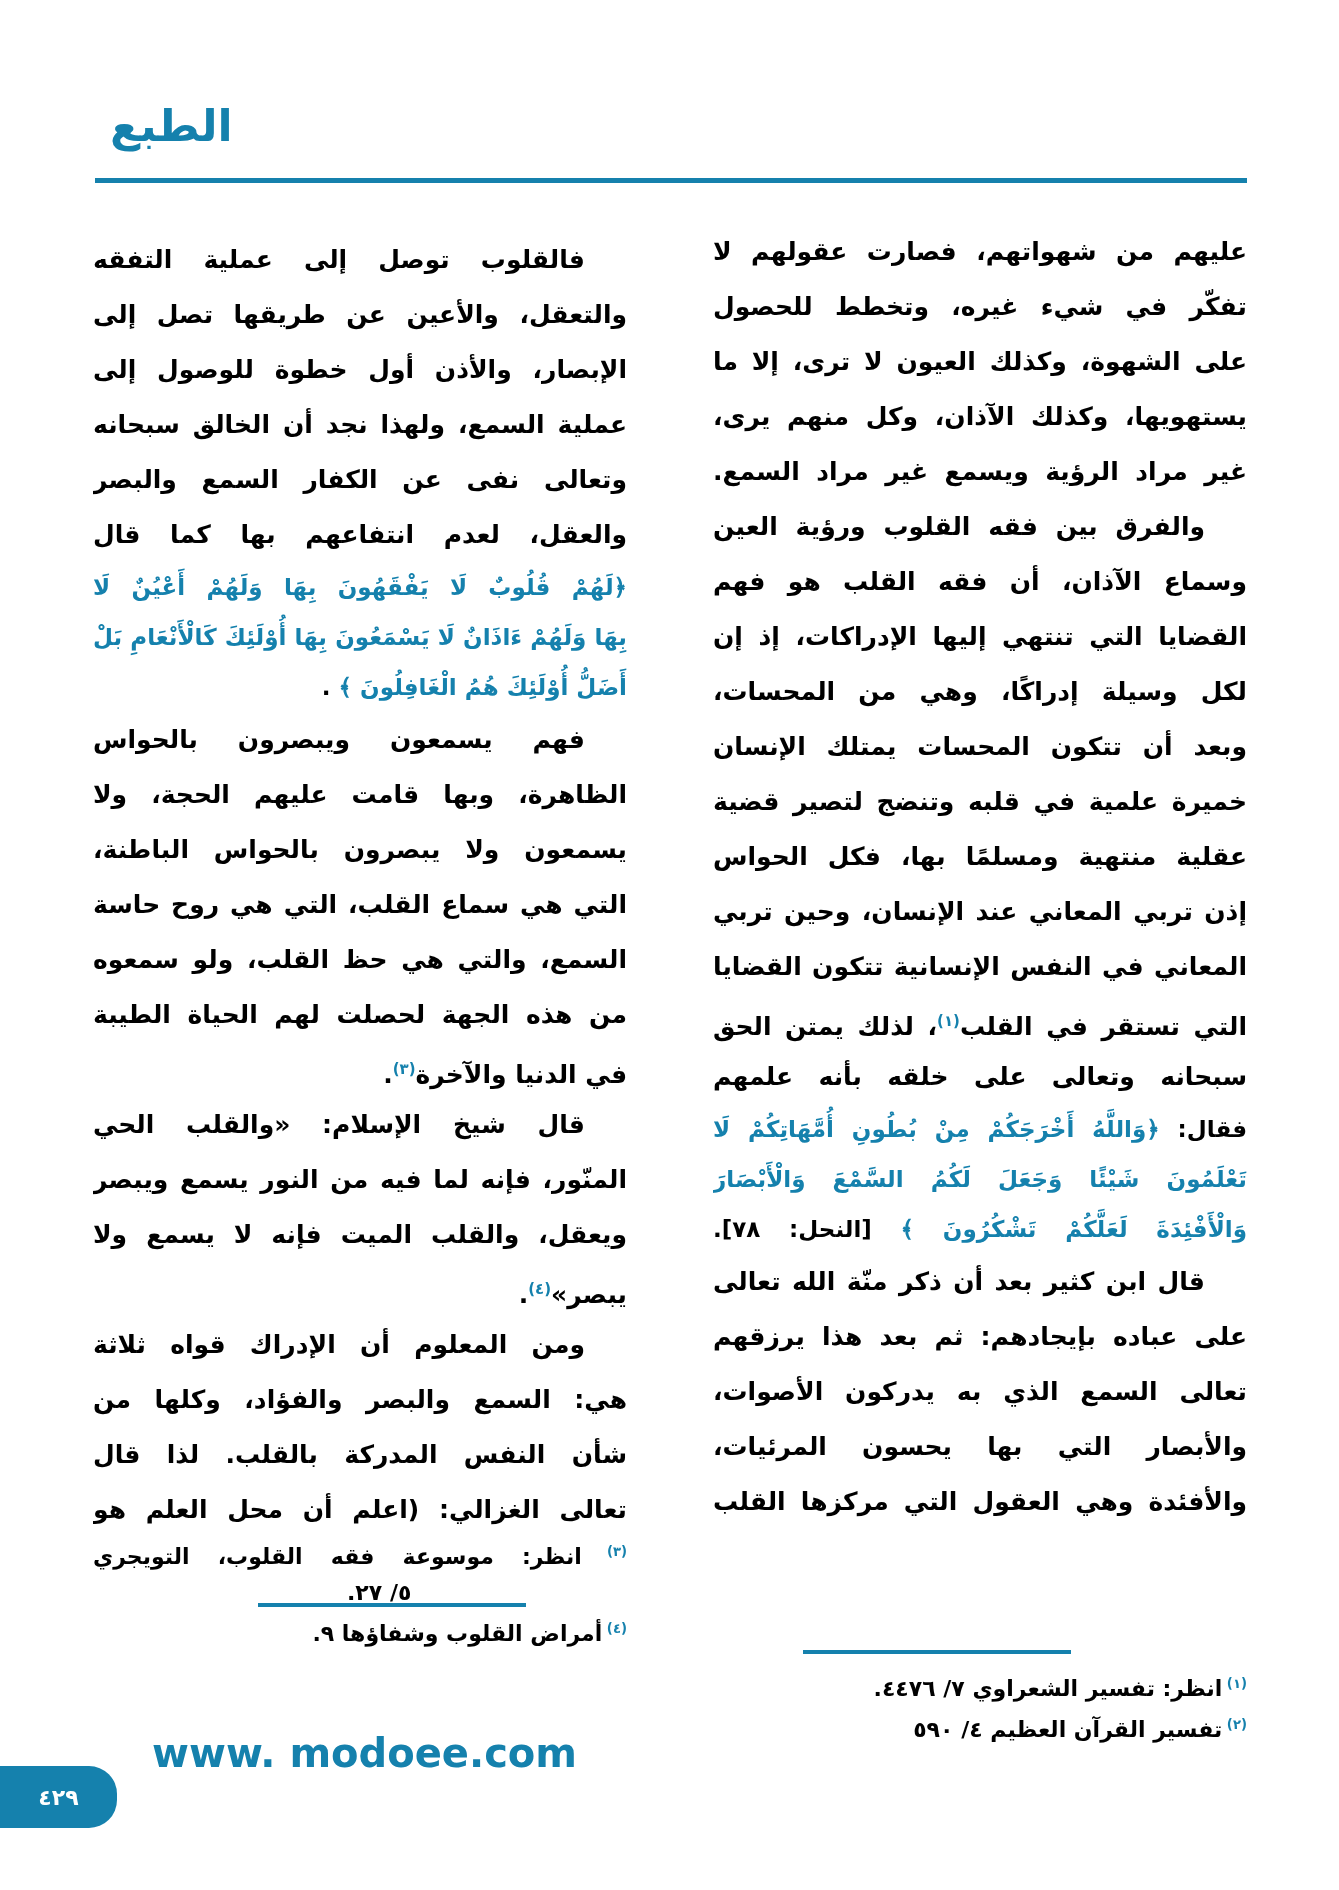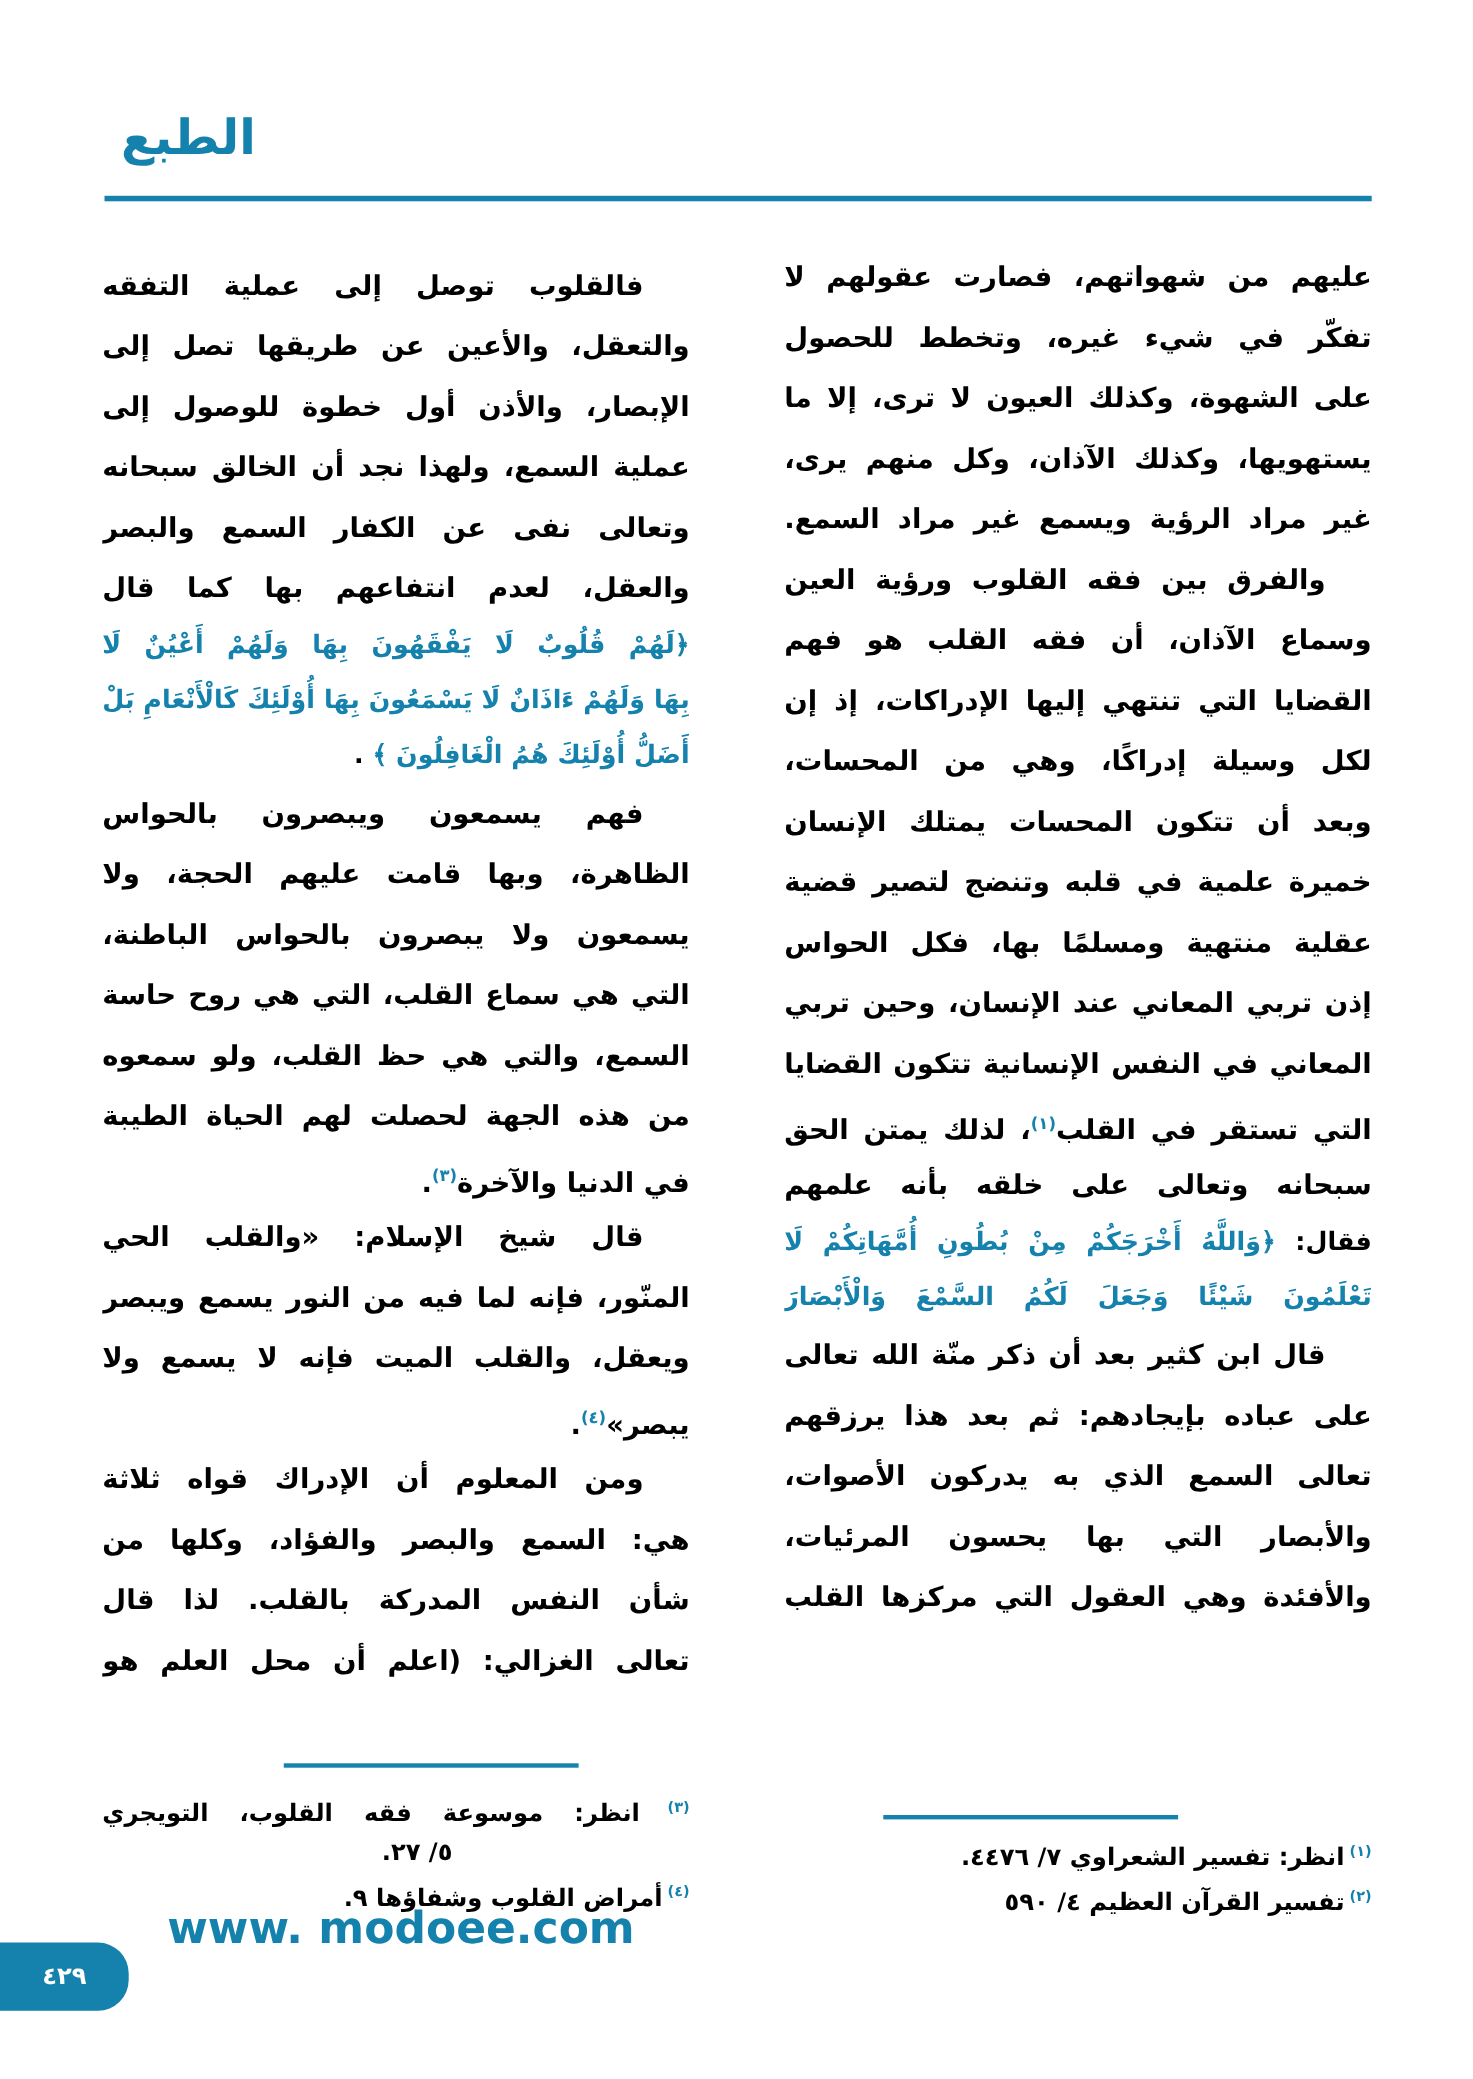--- a/index.html
+++ b/index.html
@@ -32,21 +32,21 @@
   .line.indent{padding-right:42px;}
   .line.quran{height:50px;line-height:50px;font-size:23px;}
   .seg-q{color:var(--accent);}
   .seg-m{color:var(--accent);font-size:0.6em;vertical-align:super;}
   
   .fn-rule{position:absolute;width:268px;height:4px;background:var(--accent);}
   #fn-rule-right{left:803px;top:1650px;}
   #fn-rule-left{left:258px;top:1603px;}
   .fns{position:absolute;width:534px;direction:rtl;font-weight:bold;font-size:22px;color:#000;}
   #fns-right{left:713px;top:1666px;}
-  #fns-left{left:93px;top:1626px;}
+  #fns-left{left:93px;top:1534px;}
   .fn-line{line-height:36px;overflow:hidden;}
   .fn-line.justify{text-align:justify;text-align-last:justify;}
   .fn-line.right{text-align:right;}
   .fn-line.cont{direction:rtl;text-align:left;padding-left:254px;}
   
   .page-tab{
     position:absolute;left:0;top:1766px;width:117px;height:62px;
     background:var(--accent);border-radius:0 28px 28px 0;
     color:#fff;display:flex;align-items:center;justify-content:center;
     font-size:22px;font-weight:bold;letter-spacing:4px;
@@ -77,20 +77,21 @@
       <div class="line"><span class="seg-n">لكل وسيلة إدراكًا، وهي من المحسات،</span></div>
       <div class="line"><span class="seg-n">وبعد أن تتكون المحسات يمتلك الإنسان</span></div>
       <div class="line"><span class="seg-n">خميرة علمية في قلبه وتنضج لتصير قضية</span></div>
       <div class="line"><span class="seg-n">عقلية منتهية ومسلمًا بها، فكل الحواس</span></div>
       <div class="line"><span class="seg-n">إذن تربي المعاني عند الإنسان، وحين تربي</span></div>
       <div class="line"><span class="seg-n">المعاني في النفس الإنسانية تتكون القضايا</span></div>
       <div class="line"><span class="seg-n">التي تستقر في القلب</span><span class="seg-m">(١)</span><span class="seg-n">، لذلك يمتن الحق</span></div>
       <div class="line"><span class="seg-n">سبحانه وتعالى على خلقه بأنه علمهم</span></div>
       <div class="line quran"><span class="seg-n">فقال: </span><span class="seg-q">﴿وَاللَّهُ أَخْرَجَكُمْ مِنْ بُطُونِ أُمَّهَاتِكُمْ لَا</span></div>
       <div class="line quran"><span class="seg-q">تَعْلَمُونَ شَيْئًا وَجَعَلَ لَكُمُ السَّمْعَ وَالْأَبْصَارَ</span></div>
+      <div class="line quran"><span class="seg-q">وَالْأَفْئِدَةَ لَعَلَّكُمْ تَشْكُرُونَ ﴾</span><span class="seg-n"> [النحل: ٧٨].</span></div>
       <div class="line indent"><span class="seg-n">قال ابن كثير بعد أن ذكر منّة الله تعالى</span></div>
       <div class="line"><span class="seg-n">على عباده بإيجادهم: ثم بعد هذا يرزقهم</span></div>
       <div class="line"><span class="seg-n">تعالى السمع الذي به يدركون الأصوات،</span></div>
       <div class="line"><span class="seg-n">والأبصار التي بها يحسون المرئيات،</span></div>
       <div class="line"><span class="seg-n">والأفئدة وهي العقول التي مركزها القلب</span></div>
     </div>
   <div class="col" id="col-left">
       <div class="line indent"><span class="seg-n">فالقلوب توصل إلى عملية التفقه</span></div>
       <div class="line"><span class="seg-n">والتعقل، والأعين عن طريقها تصل إلى</span></div>
       <div class="line"><span class="seg-n">الإبصار، والأذن أول خطوة للوصول إلى</span></div>

